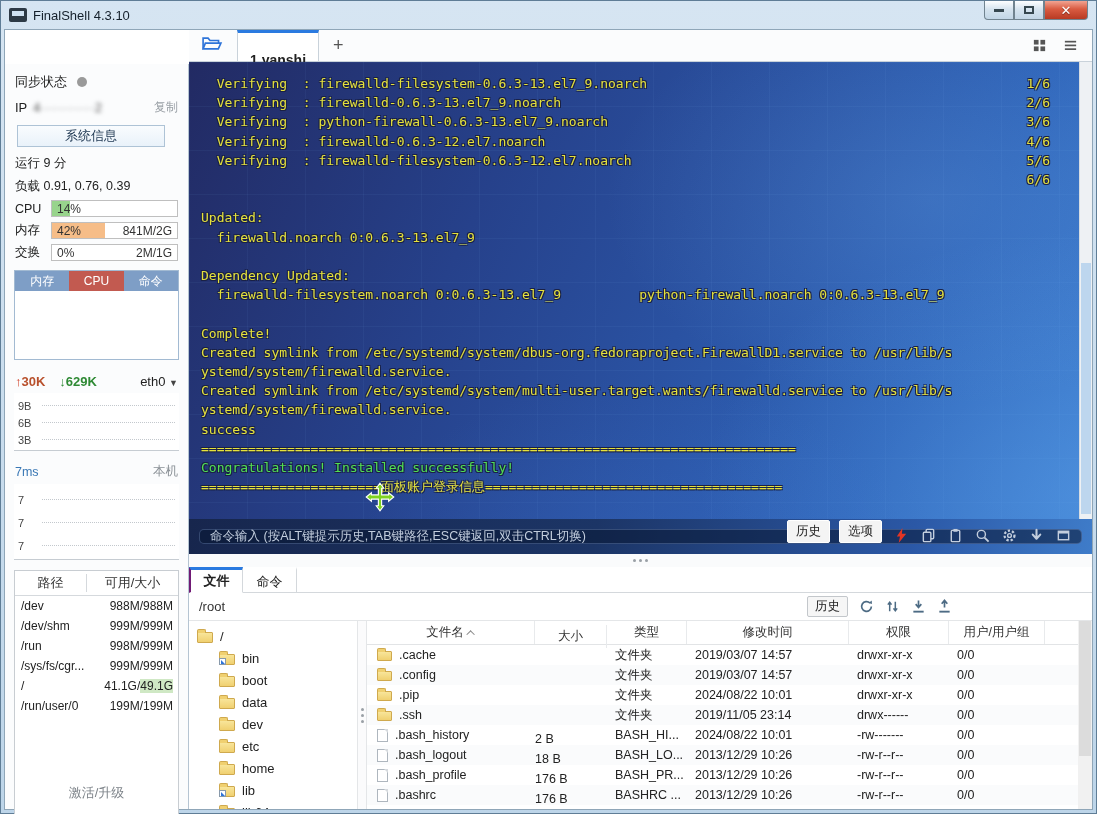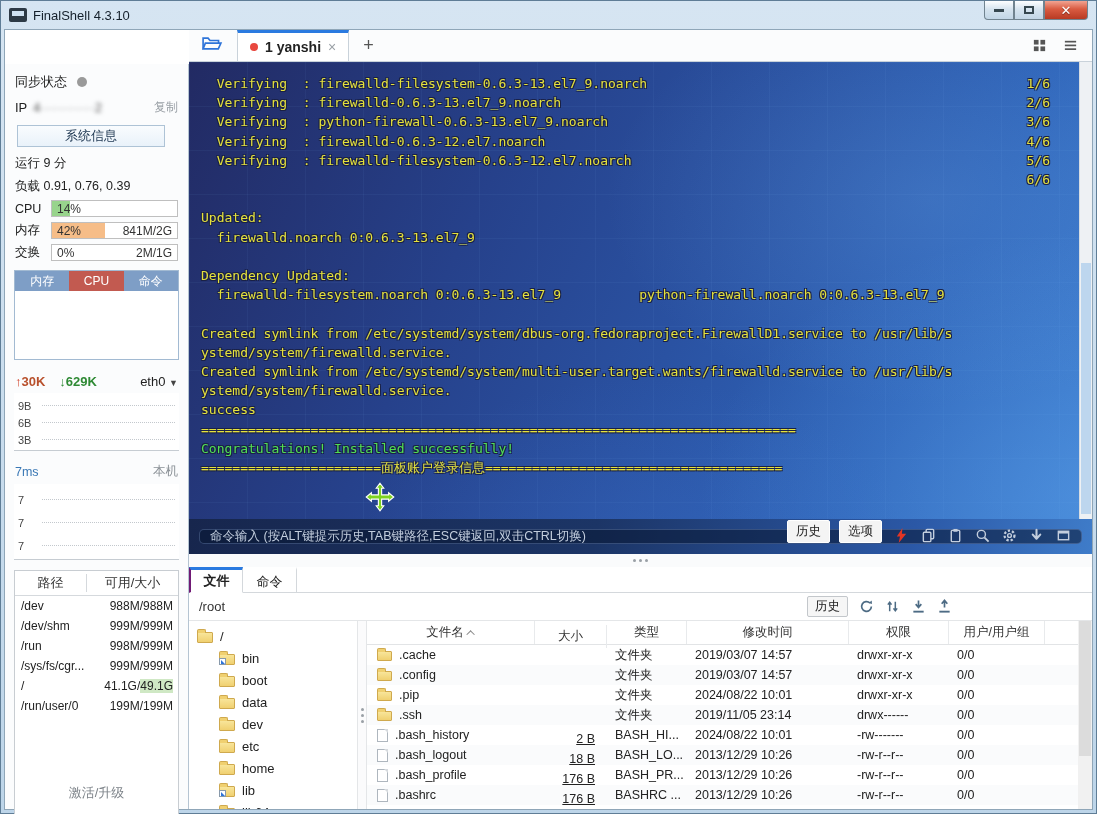--- a/index.html
+++ b/index.html
@@ -67,22 +67,22 @@
   .drow .dpath { flex:0 0 78px; padding-left:6px; white-space:nowrap; overflow:hidden; }
   .drow .dval { flex:1; text-align:right; padding-right:5px; white-space:nowrap; }
   .hlg { background:#cfe8c4; }
   .activate { position:absolute; bottom:7px; left:0; right:0; text-align:center; color:#7d8setting389; color:#7d8389; font-size:13px; cursor:pointer; }
 
   
   .content { flex:1; display:flex; flex-direction:column; min-width:0; }
 
   .tabbar { height:32px; background:#fbfcfd; border-bottom:1px solid #c9d2da; display:flex; align-items:stretch; }
   .folderbtn { width:46px; display:flex; align-items:center; justify-content:center; color:#2e74d9; cursor:pointer; }
-  .tab { margin-left:2px; display:flex; align-items:center; gap:7px; padding:0 12px; background:#fff;
-         border-left:1px solid #c9d2da; border-right:1px solid #c9d2da; border-top:3px solid #2a7ae0; cursor:pointer; }
+  .tab { margin-left:2px; display:flex; align-items:center; gap:7px; padding:12px 12px; background:#fff;
+         border-left:1px solid #c9d2da; border-right:1px solid #c9d2da; border-top:3px solid #2a7ae0; cursor:pointer;flex-direction:column; }
   .tabdot { width:8px; height:8px; border-radius:50%; background:#e8483f; }
   .tablabel { font-size:14px; font-weight:bold; color:#222; }
   .tabclose { color:#9aa0a6; font-size:14px; cursor:pointer; }
   .newtab { display:flex; align-items:center; padding:0 14px; color:#555; font-size:18px; cursor:pointer; }
   .tab-right { margin-left:auto; display:flex; align-items:center; gap:16px; padding-right:14px; color:#555; }
   .tab-right .ticon { cursor:pointer; display:flex; }
 
   .terminal { position:relative; height:457px; overflow:hidden;
     background:
       radial-gradient(ellipse 500px 320px at 82% 30%, rgba(130,190,245,.18), transparent 65%),
@@ -138,21 +138,21 @@
   .vsplit { width:10px; border-left:1px solid #e4e6e8; border-right:1px solid #e4e6e8; background:#fbfbfc; display:flex; flex-direction:column; align-items:center; justify-content:center; gap:3px; cursor:col-resize; flex:none; }
   .vsplit i { width:3px; height:3px; border-radius:50%; background:#9aa0a6; }
 
   .ftable { flex:1; position:relative; min-width:0; font-size:12.5px; color:#222; }
   .fhead { display:flex; height:24px; border-bottom:1px solid #e2e4e6; align-items:center; color:#333; }
   .fhead .hc { text-align:center; border-right:1px solid #e8eaec; height:100%; display:flex; align-items:center; justify-content:center; gap:5px; }
   .chev { width:6px; height:6px; border-left:1px solid #888; border-top:1px solid #888; transform:rotate(45deg) translateY(2px); }
   .frow { display:flex; height:20px; align-items:center; cursor:default; }
   .frow:nth-child(even) { background:#fafbfc; }
   .c-name { display:flex; align-items:center; gap:7px; padding-left:10px; overflow:hidden; white-space:nowrap; }
-  .c-size { text-align:right; padding-right:12px;text-decoration:underline; }
+  .c-size { padding-right:12px; }
   .c-type, .c-mod, .c-perm, .c-owner { padding-left:8px; white-space:nowrap; overflow:hidden; }
   .w-name { width:168px; flex:none; } .w-size { width:72px; flex:none;margin-top:8px; } .w-type { width:80px; flex:none; }
   .w-mod { width:162px; flex:none; } .w-perm { width:100px; flex:none; } .w-owner { width:96px; flex:none; }
   .fico { position:relative; width:11px; height:13px; background:#fff; border:1px solid #aeb6be; flex:none; }
   .fico::before { content:""; position:absolute; right:-1px; top:-1px; border-left:4px solid transparent; border-top:4px solid #d6dade; }
   .foldsm { width:15px; height:10px; margin-top:2px; }
   .tscroll { position:absolute; right:0; top:0; bottom:0; width:14px; background:#f1f1f1; }
   .tthumb { position:absolute; left:1px; right:1px; top:0; height:72%; background:#dcdcdc; }
 </style>
 </head>
@@ -344,20 +344,21 @@
             <div class="tl"><span class="tt">  Verifying  : firewalld-0.6.3-12.el7.noarch</span><span class="tr">4/6</span></div>
             <div class="tl"><span class="tt">  Verifying  : firewalld-filesystem-0.6.3-12.el7.noarch</span><span class="tr">5/6</span></div>
             <div class="tl"><span class="tr">6/6</span></div>
             <div class="tl"><span class="tt"> </span></div>
             <div class="tl"><span class="tt">Updated:</span></div>
             <div class="tl"><span class="tt">  firewalld.noarch 0:0.6.3-13.el7_9</span></div>
             <div class="tl"><span class="tt"> </span></div>
             <div class="tl"><span class="tt">Dependency Updated:</span></div>
             <div class="tl"><span class="tt">  firewalld-filesystem.noarch 0:0.6.3-13.el7_9          python-firewall.noarch 0:0.6.3-13.el7_9</span></div>
             <div class="tl"><span class="tt"> </span></div>
+            <div class="tl"><span class="tt">Complete!</span></div>
             <div class="tl"><span class="tt">Created symlink from /etc/systemd/system/dbus-org.fedoraproject.FirewallD1.service to /usr/lib/s</span></div>
             <div class="tl"><span class="tt">ystemd/system/firewalld.service.</span></div>
             <div class="tl"><span class="tt">Created symlink from /etc/systemd/system/multi-user.target.wants/firewalld.service to /usr/lib/s</span></div>
             <div class="tl"><span class="tt">ystemd/system/firewalld.service.</span></div>
             <div class="tl"><span class="tt">success</span></div>
             <div class="tl"><span class="tt">============================================================================</span></div>
             <div class="tl green"><span class="tt">Congratulations! Installed successfully!</span></div>
             <div class="tl"><span class="tt">=======================面板账户登录信息======================================</span></div>
           </div>
         <span class="crosshair" id="crosshair"><svg xmlns="http://www.w3.org/2000/svg" width="30" height="30" viewBox="0 0 24 24">

